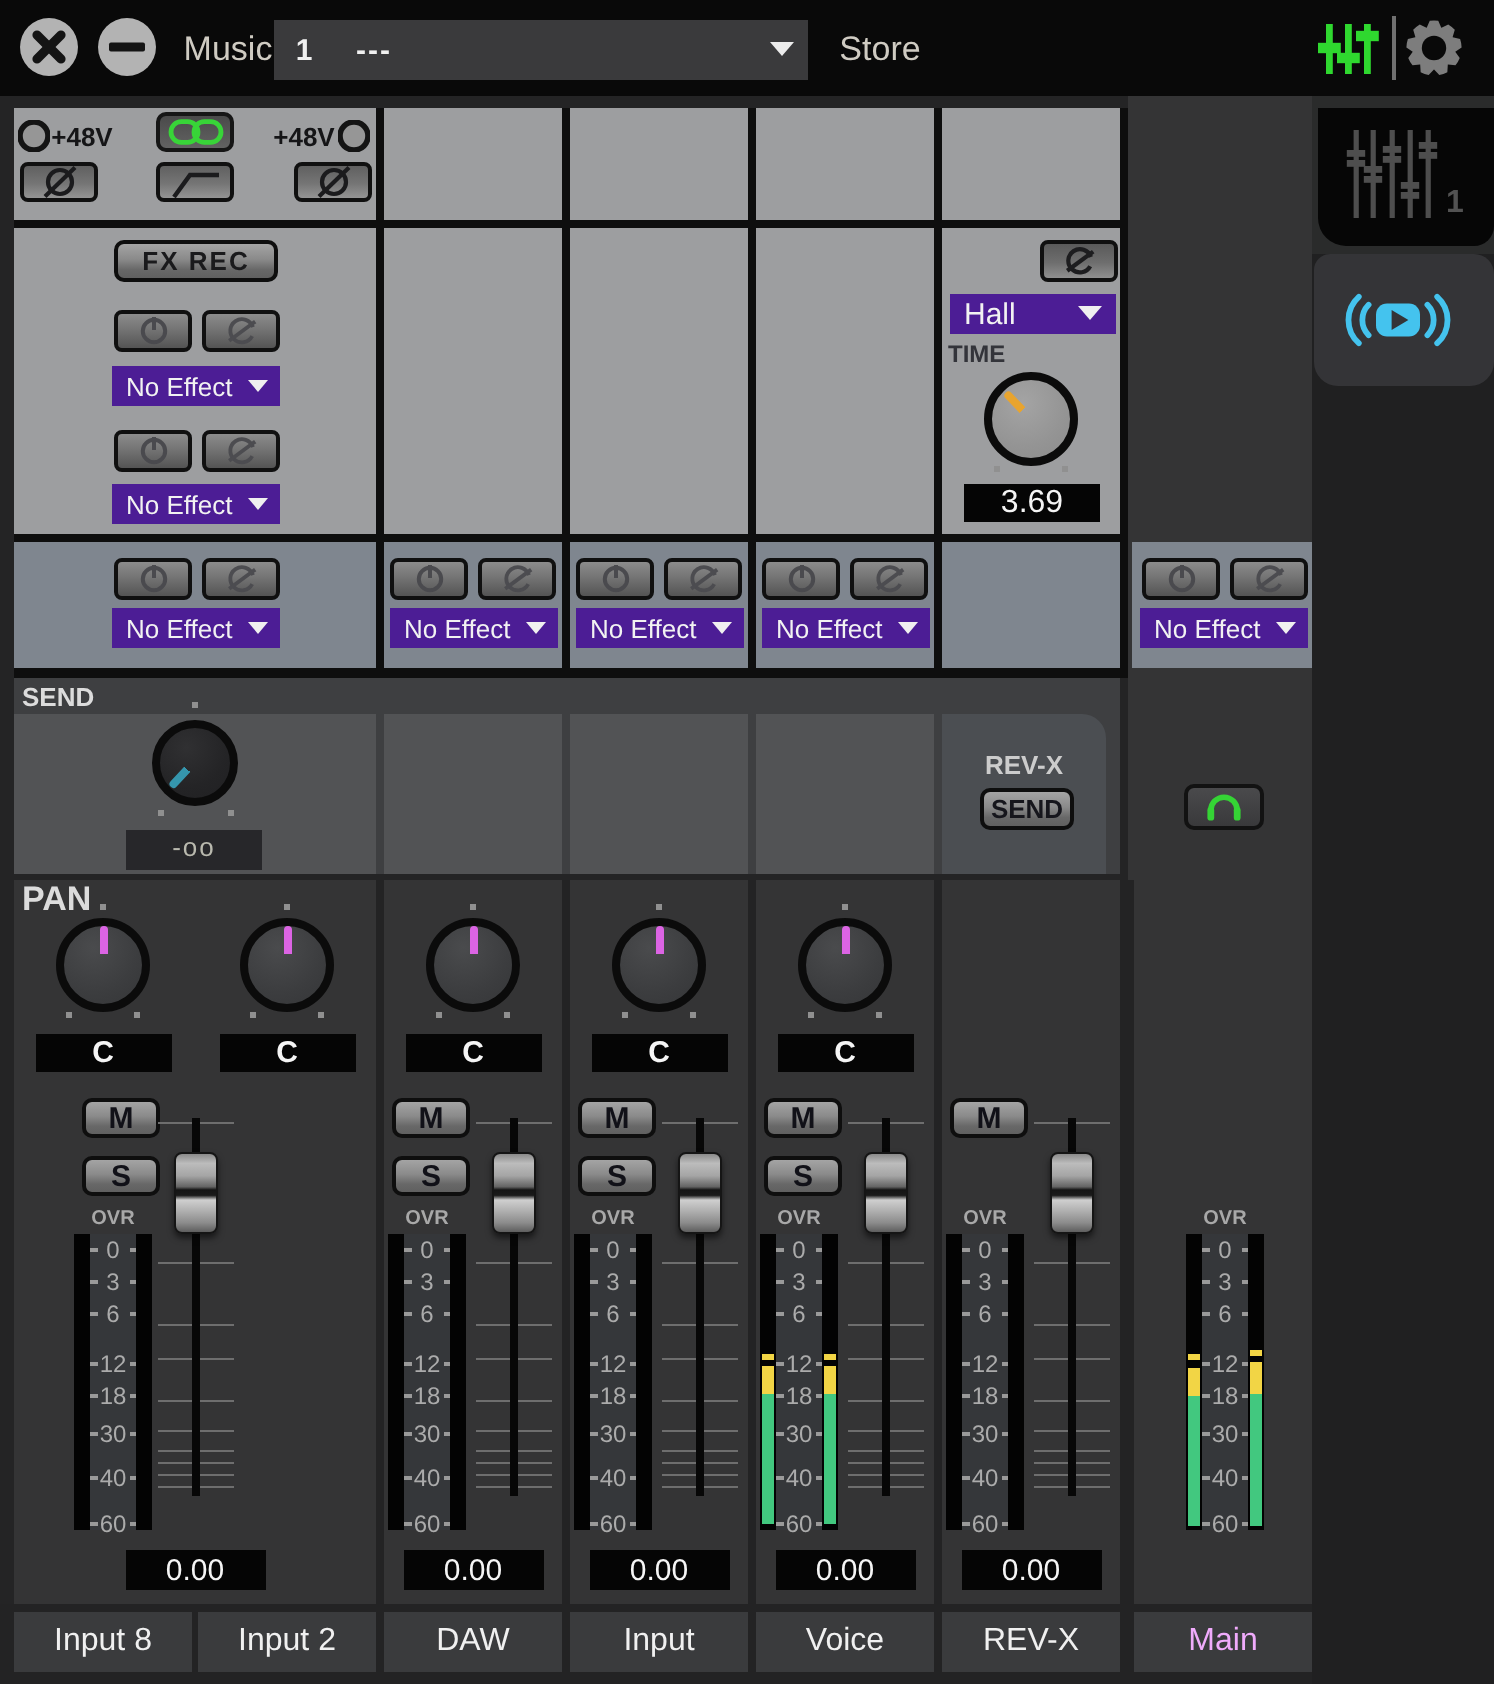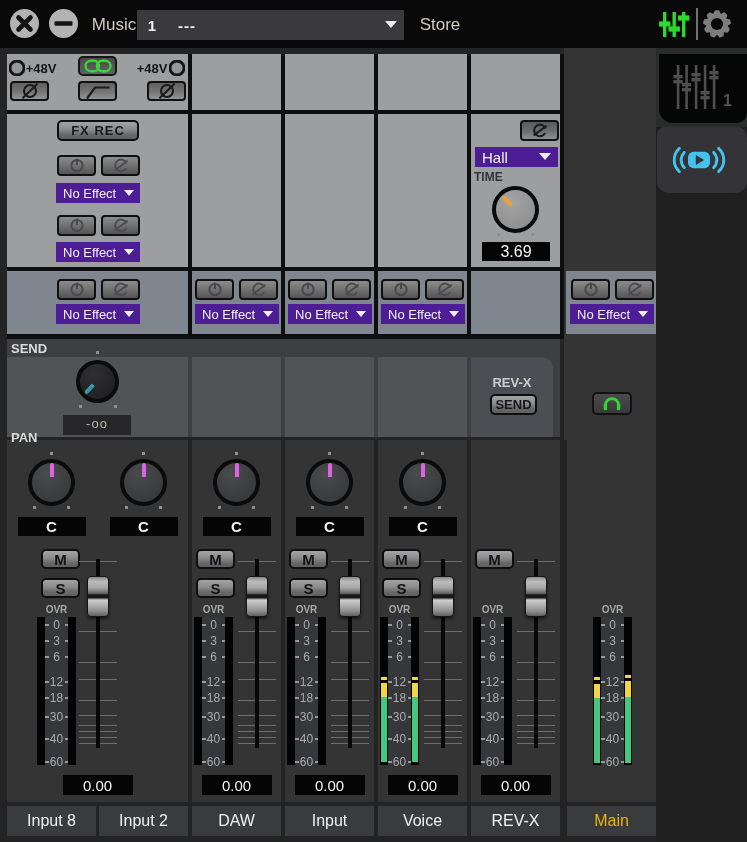--- a/index.html
+++ b/index.html
@@ -295,21 +295,21 @@
       <rect x="4.9" y="-0.5" width="3.4" height="6.8" rx="1.6" fill="#35d435"></rect>
     </svg>
   </div>
 <div class="" style="left:7px;top:440px;width:649px;height:362px;background:#232324;"></div>
 <div class="" style="left:7px;top:440px;width:181px;height:362px;background:#343435;"></div>
 <div class="" style="left:192px;top:440px;width:89px;height:362px;background:#343435;"></div>
 <div class="" style="left:285px;top:440px;width:89px;height:362px;background:#343435;"></div>
 <div class="" style="left:378px;top:440px;width:89px;height:362px;background:#343435;"></div>
 <div class="" style="left:471px;top:440px;width:89px;height:362px;background:#343435;"></div>
 <div class="" style="left:567px;top:440px;width:89px;height:362px;background:#343435;"></div>
-<div class="t" style="left:11px;top:430px;width:40px;height:15px;font-size:13px;color:#dcdcdc;font-weight:700;justify-content:flex-start;">PAN</div>
+<div class="t" style="left:11px;top:442px;width:40px;height:15px;font-size:17px;color:#dcdcdc;font-weight:700;justify-content:flex-start;">PAN</div>
 <div class="knob" style="left:28.0px;top:458.5px;width:47px;height:47px;border:4.5px solid #0b0b0b;background:radial-gradient(circle at 38% 28%,#4a4b4d,#3c3d3f 60%,#353638);">
     <div class="ind" style="height:19px;transform:rotate(0deg);background:linear-gradient(#dc64e4 0,#dc64e4 14px,transparent 14px);"></div>
   </div>
 <div class="dot" style="left:50.0px;top:452px;width:3px;height:3px;"></div>
 <div class="dot" style="left:33.0px;top:506px;width:3px;height:3px;"></div>
 <div class="dot" style="left:67.0px;top:506px;width:3px;height:3px;"></div>
 <div class="" style="left:17.5px;top:517px;width:68px;height:19px;background:#050505;"></div>
 <div class="t" style="left:17.5px;top:517px;width:68px;height:19px;font-size:15px;color:#f5f5f5;font-weight:700;">C</div>
 <div class="knob" style="left:120.0px;top:458.5px;width:47px;height:47px;border:4.5px solid #0b0b0b;background:radial-gradient(circle at 38% 28%,#4a4b4d,#3c3d3f 60%,#353638);">
     <div class="ind" style="height:19px;transform:rotate(0deg);background:linear-gradient(#dc64e4 0,#dc64e4 14px,transparent 14px);"></div>
@@ -621,21 +621,21 @@
 <div class="t" style="left:99px;top:806px;width:89px;height:30px;font-size:16px;color:#f0f0f0;font-weight:400;">Input 2</div>
 <div class="" style="left:192px;top:806px;width:89px;height:30px;background:#3a3b3d;"></div>
 <div class="t" style="left:192px;top:806px;width:89px;height:30px;font-size:16px;color:#f0f0f0;font-weight:400;">DAW</div>
 <div class="" style="left:285px;top:806px;width:89px;height:30px;background:#3a3b3d;"></div>
 <div class="t" style="left:285px;top:806px;width:89px;height:30px;font-size:16px;color:#f0f0f0;font-weight:400;">Input</div>
 <div class="" style="left:378px;top:806px;width:89px;height:30px;background:#3a3b3d;"></div>
 <div class="t" style="left:378px;top:806px;width:89px;height:30px;font-size:16px;color:#f0f0f0;font-weight:400;">Voice</div>
 <div class="" style="left:471px;top:806px;width:89px;height:30px;background:#3a3b3d;"></div>
 <div class="t" style="left:471px;top:806px;width:89px;height:30px;font-size:16px;color:#f0f0f0;font-weight:400;">REV-X</div>
 <div class="" style="left:567px;top:806px;width:89px;height:30px;background:#3a3b3d;"></div>
-<div class="t" style="left:567px;top:806px;width:89px;height:30px;font-size:16px;color:#eab308;font-weight:400;">Main</div>
+<div class="t" style="left:567px;top:806px;width:89px;height:30px;font-size:16px;color:#f0abfc;font-weight:400;">Main</div>
 <div class="" style="left:659px;top:54px;width:88px;height:69px;background:#060606;border-radius:0 0 10px 14px;"></div>
 <svg style="position:absolute;left:668px;top:60px" width="76" height="58" viewBox="0 0 76 58">
     <g fill="#4e4e4e">
 <rect x="8.8" y="5" width="2.6" height="44"></rect>
 <rect x="5.4" y="15" width="9.2" height="3.4"></rect>
 <rect x="5.4" y="20" width="9.2" height="3.4"></rect>
 <rect x="17.3" y="5" width="2.6" height="44"></rect>
 <rect x="13.9" y="23" width="9.2" height="3.4"></rect>
 <rect x="13.9" y="28" width="9.2" height="3.4"></rect>
 <rect x="26.8" y="5" width="2.6" height="44"></rect>

